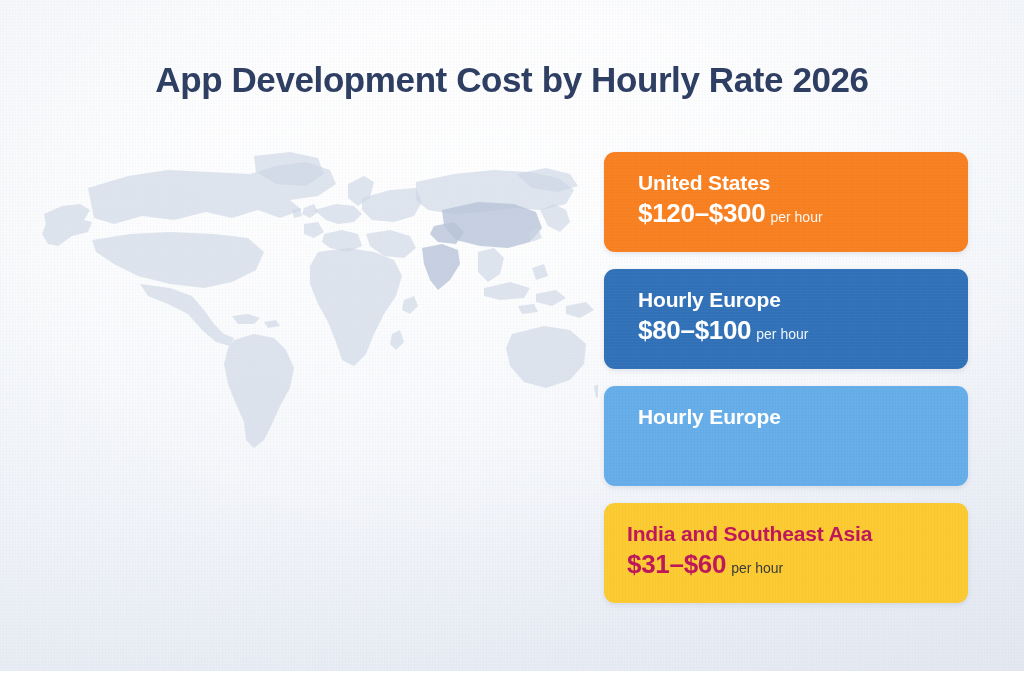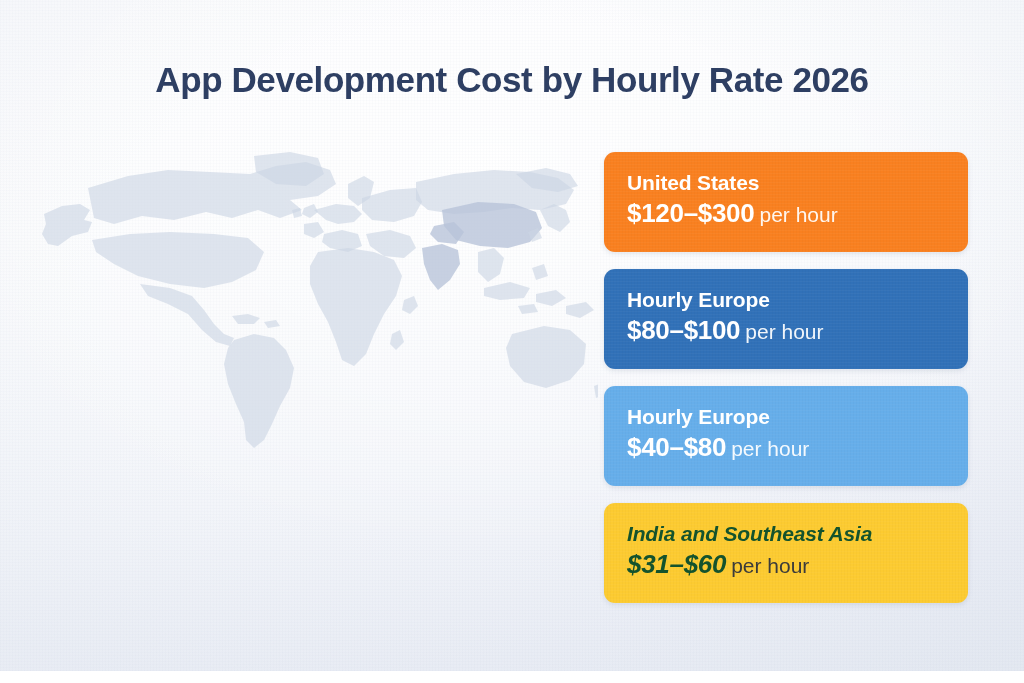--- a/index.html
+++ b/index.html
@@ -124,33 +124,33 @@
     line-height: 1.05;
     position: relative;
     z-index: 2;
   }
   .rate {
     font-size: 26px;
     font-weight: bold;
     letter-spacing: -0.3px;
   }
   .per {
-    font-size: 21px;
+    font-size: 14px;
     font-weight: normal;
     letter-spacing: 0px;
     margin-left: 5px;
   }
 
   
   .card.light .region,
-  .card.light .rate { color: #ffffff; }
+  .card.light .rate { color: #ffffff; margin-left: 11px; }
   .card.light .per  { color: rgba(255,255,255,0.93); }
 
   .card.dark .region,
-  .card.dark .rate  { color: #14532d; font-style: italic; }
+  .card.dark .rate  { color: #be185d; }
   .card.dark .per   { color: #3b3b3b; }
 </style>
 </head>
 <body>
 
 <div id="canvas">
 
   <div id="texture"></div>
   <div id="vignette"></div>
 
@@ -230,23 +230,20 @@
 
     <div class="card light" style="background:#3171b8;">
       <div class="region">Hourly Europe</div>
       <div class="rate-line">
         <span class="rate">$80–$100</span><span class="per">per hour</span>
       </div>
     </div>
 
     <div class="card light" style="background:#66aeea;">
       <div class="region">Hourly Europe</div>
-      <div class="rate-line">
-        <span class="rate">$40–$80</span><span class="per">per hour</span>
-      </div>
     </div>
 
     <div class="card dark" style="background:#fccb31;">
       <div class="region">India and Southeast Asia</div>
       <div class="rate-line">
         <span class="rate">$31–$60</span><span class="per">per hour</span>
       </div>
     </div>
 
   </div>

